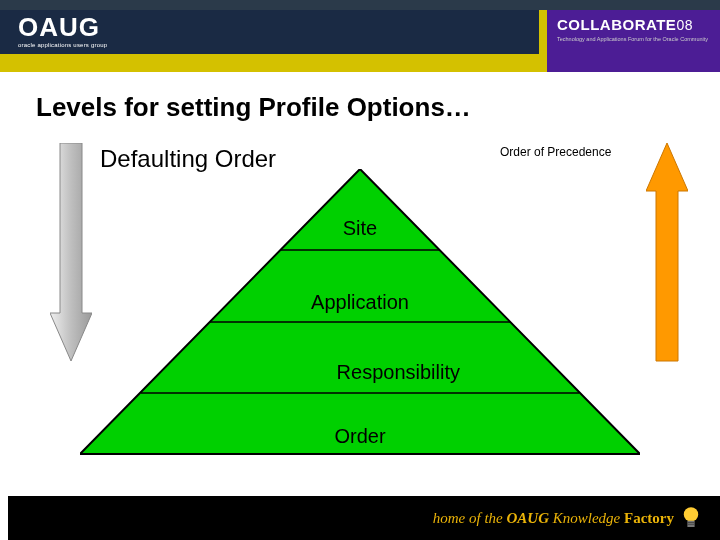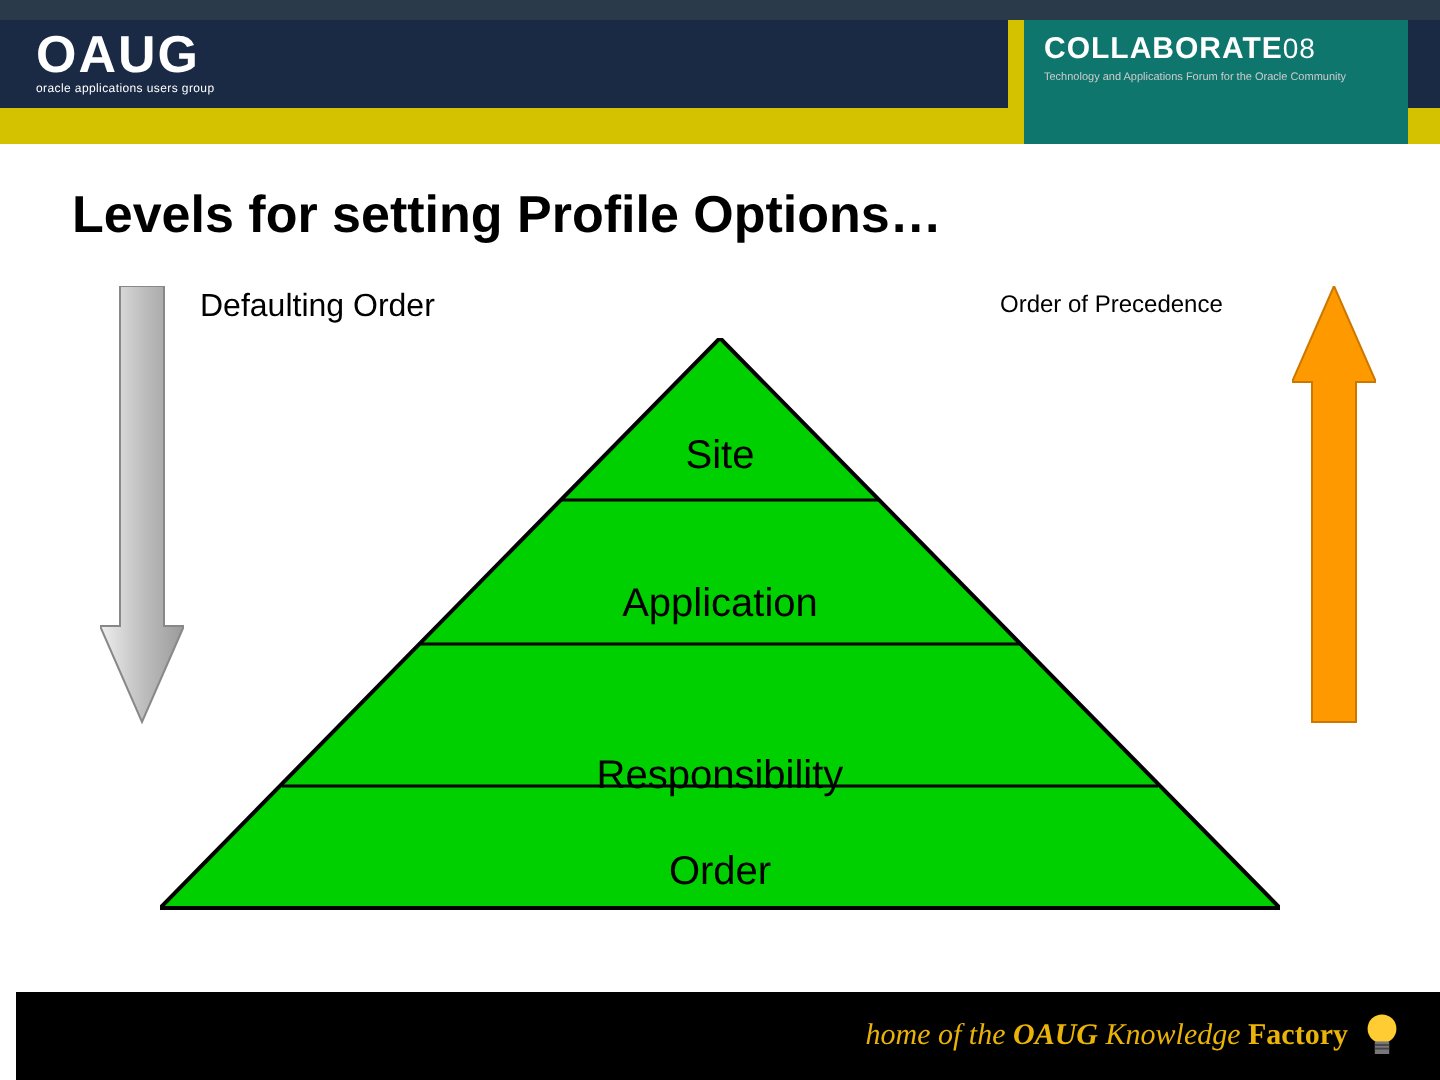--- a/index.html
+++ b/index.html
@@ -46,25 +46,25 @@
     font-family: Arial, sans-serif;
     line-height: 1;
   }
   .logo-oaug .small {
     font-size: 6px;
     letter-spacing: 0.2px;
     margin-top: 2px;
   }
   .collab-block {
     position: absolute;
-    right: 16px;
+    right: 0;
     top: 10px;
     height: 62px;
-    width: 200px;
-    background: #0f766e;
+    width: 181px;
+    background: #4c1d95;
     border-left: 8px solid #d4c100;
     padding: 6px 10px 2px 10px;
     color: #fff;
   }
   .collab-block .c-main {
     font-size: 15px;
     font-weight: bold;
     letter-spacing: 0.5px;
   }
   .collab-block .c-main .yr {
@@ -95,21 +95,21 @@
   .diagram {
     position: relative;
     width: 660px;
     height: 340px;
   }
 
   .label-left {
     position: absolute;
     left: 70px;
     top: 4px;
-    font-size: 16px;
+    font-size: 24px;
   }
   .label-right {
     position: absolute;
     right: 50px;
     top: 4px;
     font-size: 12px;
     width: 140px;
   }
 
   .arrow-down {
@@ -135,21 +135,21 @@
     position: absolute;
     font-size: 20px;
     color: #000;
     text-align: center;
     width: 200px;
     left: 50%;
     margin-left: -100px;
   }
   .lbl-site { top: 48px; }
   .lbl-app { top: 122px; }
-  .lbl-resp { top: 208px; }
+  .lbl-resp { top: 192px; text-align: right; }
   .lbl-user { top: 256px; }
 
   .footer {
     position: absolute;
     bottom: 0;
     left: 8px;
     width: 100%;
     height: 44px;
     background: #000;
     color: #eab308;

